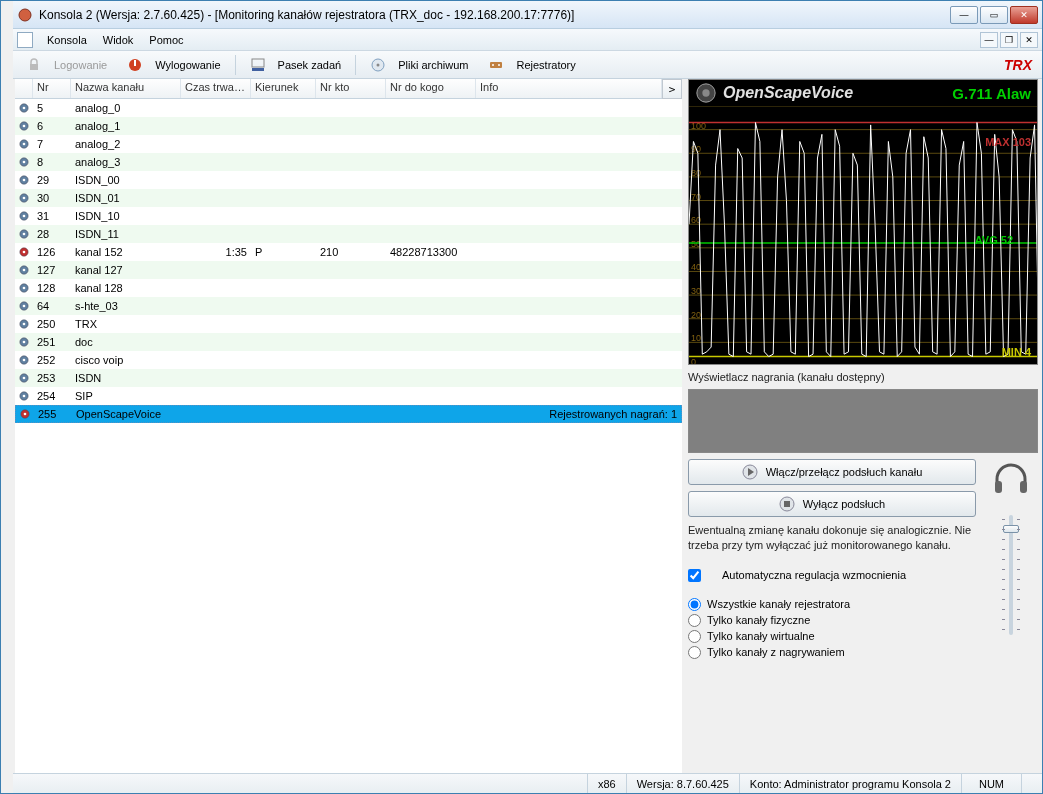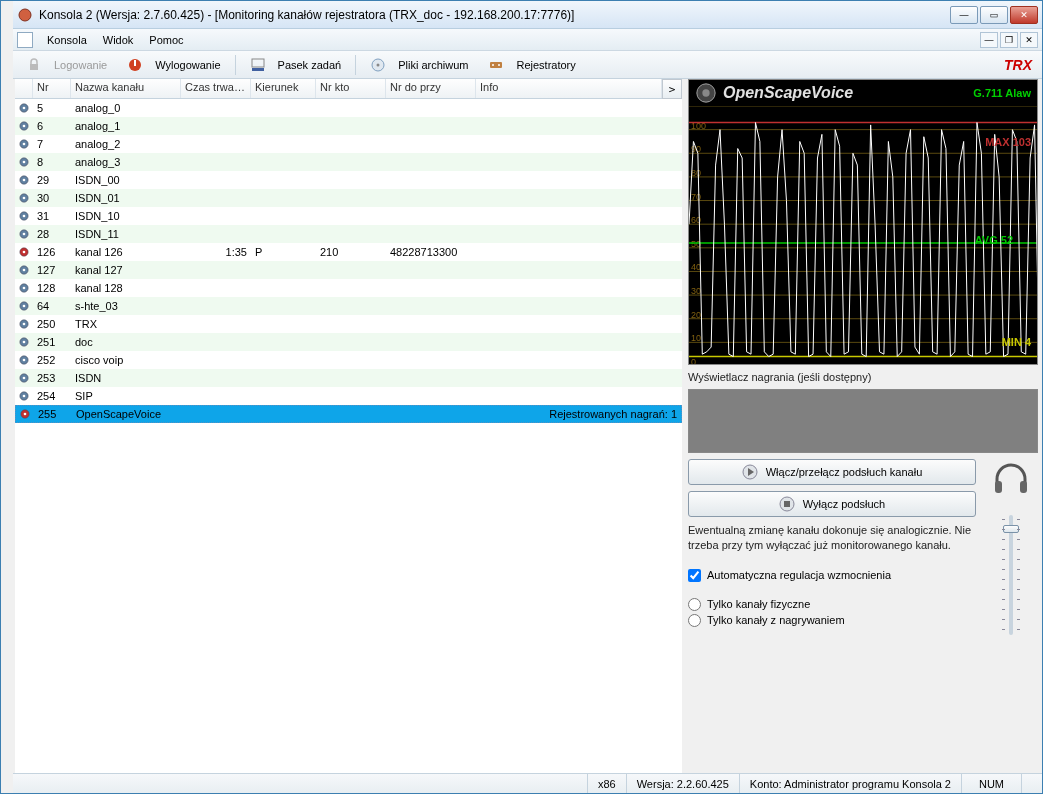--- a/index.html
+++ b/index.html
@@ -37,36 +37,36 @@
 .col-dur  { width: 70px;  flex: 0 0 70px; text-align: right; }
 .col-dir  { width: 65px;  flex: 0 0 65px; }
 .col-from { width: 70px;  flex: 0 0 70px; }
 .col-to   { width: 90px;  flex: 0 0 90px; }
 .col-info { flex: 1; text-align: right; padding-right: 6px;}
 .collapse-btn { width: 20px; border: 1px solid #c0c8d0; background: linear-gradient(#fdfdfd,#e8eef2); display:flex; align-items:center; justify-content:center; cursor:pointer; font-family: monospace;}
 .right-pane { width: 358px; flex: 0 0 358px; display: flex; flex-direction: column; padding: 0 4px 4px 4px; gap: 6px; }
 .scope { height: 286px; background: #000; border: 1px solid #888; position: relative; overflow: hidden; }
 .scope-top { display:flex; align-items:center; justify-content:space-between; padding:2px 6px;}
 .scope-title { color: #e0e0e0; font-weight: bold; font-size: 16px; font-style: italic; display:flex; align-items:center; gap:6px;}
-.scope-codec { color: #00d000; font-weight: bold; font-size: 11px; }
+.scope-codec { color: #00d000; font-weight: bold; font-size: 15px; }
 .scope-labels .maxlbl { position:absolute; right:6px; top:56px; color:#c03030; font-weight:bold; font-size:11px;}
 .scope-labels .avglbl { position:absolute; right:24px; top:154px; color:#00c800; font-weight:bold; font-size:11px;}
-.scope-labels .minlbl { position:absolute; right:6px; bottom:16px; color:#c8c800; font-weight:bold; font-size:11px;}
+.scope-labels .minlbl { position:absolute; right:6px; bottom:6px; color:#c8c800; font-weight:bold; font-size:11px;}
 .rec-disp-lbl { font-size: 11px; color: #222; }
 .rec-disp { height: 64px; background: #808080; border: 1px solid #888; }
 .ctrl-row { display:flex; gap:8px; }
 .ctrl-col { flex:1; display:flex; flex-direction:column; gap:6px; }
 .btn { height:26px; border:1px solid #8a9aaa; border-radius:3px; background: linear-gradient(#fcfcfc,#e2e8ec); display:flex; align-items:center; justify-content:center; gap:8px; cursor:pointer; font-size:11px; }
 .hp-col { width:54px; display:flex; flex-direction:column; align-items:center; gap:8px; }
 .headphone-icon { width:40px; height:40px; }
 .slider { width:4px; height:120px; background:#c8d4de; border-radius:2px; position:relative; margin-top:8px; margin-bottom:8px; }
 .slider .thumb { position:absolute; left:-6px; top:10px; width:16px; height:8px; background:linear-gradient(#fdfdfd,#dde6ec); border:1px solid #7a92a8; border-radius:2px; }
 .slider .tick { position:absolute; width:3px; height:1px; background:#889; }
 .info-text { font-size:11px; color:#222; line-height:1.35; }
-.chk-row { display:flex; align-items:center; gap:6px; font-size:11px; }
+.chk-row { display:flex; align-items:center; gap:21px; font-size:11px; }
 .radio-row { display:flex; align-items:center; gap:6px; font-size:11px; }
 .statusbar { height: 20px; background: linear-gradient(#f6f8fa,#e8eef2); border-top: 1px solid #c5d3de; display:flex; align-items:center; font-size:11px; }
 .statusbar .spacer { flex:1; }
 .statusbar .cell { padding: 0 10px; border-left:1px solid #c5d3de; height:100%; display:flex; align-items:center; }
 </style>
 </head>
 <body>
 
 <div class="window">
 
@@ -142,21 +142,21 @@
 
     <div class="left-pane">
       <div style="display:flex;">
         <div class="tbl-header" style="flex:1;">
           <div class="th col-icon"></div>
           <div class="th col-nr">Nr</div>
           <div class="th col-name">Nazwa kanału</div>
           <div class="th col-dur" style="text-align:center">Czas trwania</div>
           <div class="th col-dir">Kierunek</div>
           <div class="th col-from">Nr kto</div>
-          <div class="th col-to">Nr do przy</div>
+          <div class="th col-to">Nr do kogo</div>
           <div class="th col-info" style="text-align:left">Info</div>
         </div>
         <div class="collapse-btn">&gt;</div>
       </div>
       <div class="tbl-body" id="tbl-body">
           <div class="tbl-row">
             <div class="td col-icon">
               <svg width="12" height="12" viewBox="0 0 12 12">
                 <circle cx="6" cy="6" r="5" fill="#6080a0" stroke="#445" stroke-width="0.6"></circle>
                 <circle cx="6" cy="6" r="1.6" fill="#fff"></circle>
@@ -276,21 +276,21 @@
             <div class="td col-info"></div>
           </div>
           <div class="tbl-row">
             <div class="td col-icon">
               <svg width="12" height="12" viewBox="0 0 12 12">
                 <circle cx="6" cy="6" r="5" fill="#c03030" stroke="#445" stroke-width="0.6"></circle>
                 <circle cx="6" cy="6" r="1.6" fill="#fff"></circle>
               </svg>
             </div>
             <div class="td col-nr">126</div>
-            <div class="td col-name">kanal 126</div>
+            <div class="td col-name">kanal 152</div>
             <div class="td col-dur">1:35</div>
             <div class="td col-dir">P</div>
             <div class="td col-from">210</div>
             <div class="td col-to">48228713300</div>
             <div class="td col-info"></div>
           </div>
           <div class="tbl-row even">
             <div class="td col-icon">
               <svg width="12" height="12" viewBox="0 0 12 12">
                 <circle cx="6" cy="6" r="5" fill="#6080a0" stroke="#445" stroke-width="0.6"></circle>
@@ -471,21 +471,21 @@
             <line x1="0" y1="250.54545454545456" x2="350" y2="250.54545454545456" stroke="#c8c800" stroke-width="1.5"></line>
             <polyline points="0,118.18181818181819 4.430379746835443,35.45454545454544 8.860759493670885,47.27272727272725 13.291139240506329,248.1818181818182 17.72151898734177,245.8181818181818 22.151898734177212,241.0909090909091 26.582278481012658,59.09090909090909 31.0126582278481,23.636363636363654 35.44303797468354,118.18181818181819 39.87341772151898,248.1818181818182 44.303797468354425,250.54545454545456 48.73417721518987,42.54545454545456 53.164556962025316,52 57.59493670886076,245.8181818181818 62.0253164556962,248.1818181818182 66.45569620253164,16.545454545454533 70.88607594936708,35.45454545454544 75.31645569620252,245.8181818181818 79.74683544303797,250.54545454545456 84.17721518987341,248.1818181818182 88.60759493670885,70.9090909090909 93.03797468354429,23.636363636363654 97.46835443037973,94.54545454545456 101.89873417721518,245.8181818181818 106.32911392405063,248.1818181818182 110.75949367088607,35.45454545454544 115.18987341772151,47.27272727272725 119.62025316455696,250.54545454545456 124.0506329113924,248.1818181818182 128.48101265822783,52 132.91139240506328,28.363636363636374 137.3417721518987,245.8181818181818 141.77215189873417,250.54545454545456 146.20253164556962,23.636363636363654 150.63291139240505,40.18181818181819 155.0632911392405,248.1818181818182 159.49367088607593,245.8181818181818 163.9240506329114,47.27272727272725 168.35443037974682,59.09090909090909 172.78481012658227,248.1818181818182 177.2151898734177,250.54545454545456 181.64556962025316,18.909090909090907 186.07594936708858,118.18181818181819 190.50632911392404,245.8181818181818 194.93670886075947,248.1818181818182 199.36708860759492,35.45454545454544 203.79746835443035,70.9090909090909 208.2278481012658,250.54545454545456 212.65822784810126,245.8181818181818 217.0886075949367,47.27272727272725 221.51898734177215,23.636363636363654 225.94936708860757,241.0909090909091 230.37974683544303,248.1818181818182 234.81012658227846,30.72727272727272 239.2405063291139,52 243.67088607594934,245.8181818181818 248.1012658227848,248.1818181818182 252.53164556962022,23.636363636363654 256.96202531645565,42.54545454545456 261.3924050632911,250.54545454545456 265.82278481012656,245.8181818181818 270.253164556962,59.09090909090909 274.6835443037974,35.45454545454544 279.1139240506329,248.1818181818182 283.54430379746833,250.54545454545456 287.9746835443038,16.545454545454533 292.40506329113924,47.27272727272725 296.83544303797464,248.1818181818182 301.2658227848101,245.8181818181818 305.69620253164555,28.363636363636374 310.126582278481,70.9090909090909 314.5569620253164,250.54545454545456 318.98734177215186,248.1818181818182 323.4177215189873,23.636363636363654 327.8481012658228,35.45454545454544 332.2784810126582,245.8181818181818 336.70886075949363,248.1818181818182 341.1392405063291,52 345.56962025316454,18.909090909090907 349.99999999999994,250.54545454545456" fill="none" stroke="#fff" stroke-width="1"></polyline>
           </svg>
         <div class="scope-labels">
           <span class="maxlbl">MAX 103</span>
           <span class="avglbl">AVG 52</span>
           <span class="minlbl">MIN 4</span>
         </div>
       </div>
 
-      <div class="rec-disp-lbl">Wyświetlacz nagrania (jeśli dostępny)</div>
+      <div class="rec-disp-lbl">Wyświetlacz nagrania (kanału dostępny)</div>
       <div class="rec-disp"></div>
 
       <div class="ctrl-row">
         <div class="ctrl-col">
           <div class="btn">
             <span class="tb-icon"><svg viewBox="0 0 16 16">
                   <circle cx="8" cy="8" r="7" fill="#e0e4e8" stroke="#889"></circle>
                   <polygon points="6,4 12,8 6,12" fill="#666"></polygon>
                 </svg></span>
             <span>Włącz/przełącz podsłuch kanału</span>
@@ -499,22 +499,30 @@
           </div>
           <div class="info-text">Ewentualną zmianę kanału dokonuje się analogicznie. Nie trzeba przy tym wyłączać już monitorowanego kanału.</div>
 
           <div class="chk-row" style="margin-top:10px;">
             <input type="checkbox" checked="" style="">
             <span>Automatyczna regulacja wzmocnienia</span>
           </div>
 
           <div style="display:flex; flex-direction:column; gap:3px; margin-top:10px;">
             <label class="radio-row">
+                <input type="radio" name="flt" checked="" style="">
+                <span>Wszystkie kanały rejestratora</span>
+              </label>
+            <label class="radio-row">
                 <input type="radio" name="flt" style="">
                 <span>Tylko kanały fizyczne</span>
+              </label>
+            <label class="radio-row">
+                <input type="radio" name="flt" style="">
+                <span>Tylko kanały wirtualne</span>
               </label>
             <label class="radio-row">
                 <input type="radio" name="flt" style="">
                 <span>Tylko kanały z nagrywaniem</span>
               </label>
           </div>
         </div>
 
         <div class="hp-col">
           <span class="headphone-icon">
@@ -553,19 +561,19 @@
             </div>
         </div>
       </div>
 
     </div>
   </div>
 
   <div class="statusbar">
     <span class="spacer"></span>
     <span class="cell">x86</span>
-    <span class="cell">Wersja: 2.2.60.425</span>
+    <span class="cell">Wersja: 8.7.60.425</span>
     <span class="cell" style="min-width:220px;">Konto: Administrator programu Konsola 2</span>
     <span class="cell" style="min-width:60px; justify-content:center;">NUM</span>
     <span class="cell" style="width:18px;"></span>
   </div>
 
 </div>
 
 </body></html>

